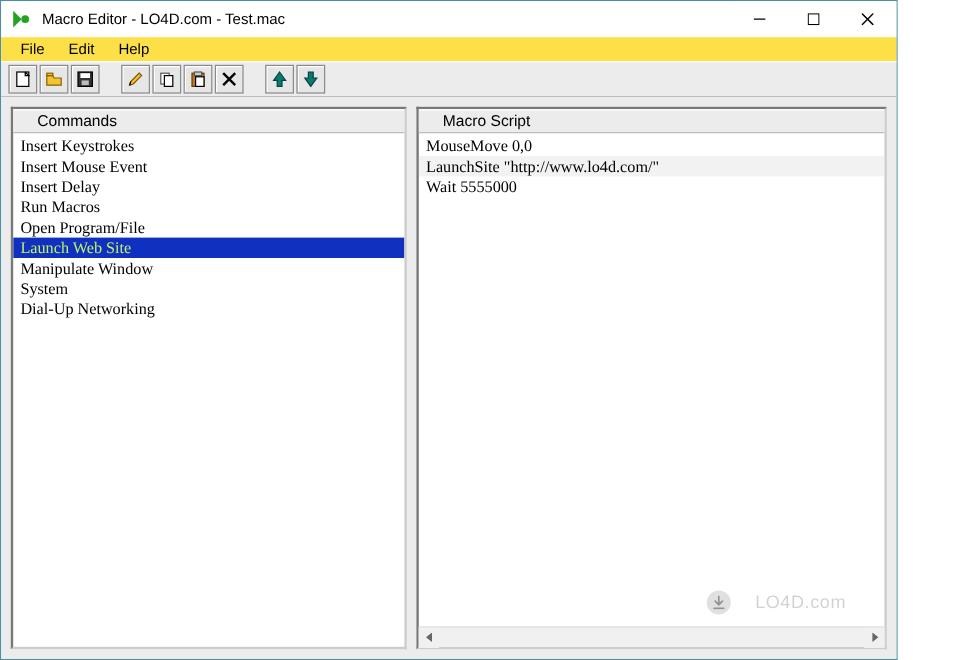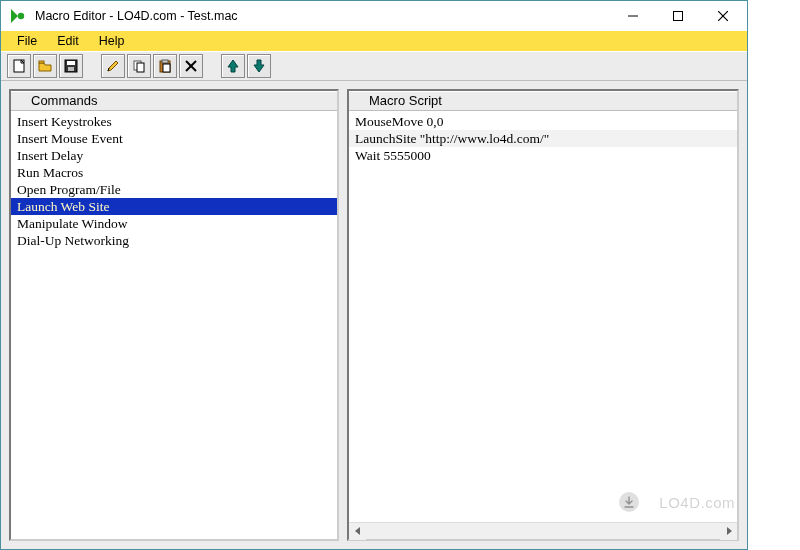--- a/index.html
+++ b/index.html
@@ -28,29 +28,29 @@
 
   
   .client { flex: 1; background: #ececec; display:flex; gap: 8px; padding: 8px; }
   .panel { border: 2px inset #ccc; background: #fff; display:flex; flex-direction:column; min-width: 0;}
   .panel.left { width: 330px; }
   .panel.right { flex: 1; }
   .panel-header { background: #ececec; border-bottom: 1px solid #bdbdbd; padding: 2px 20px; font-size: 13px; color:#000; box-shadow: inset 0 1px 0 #fff; }
   .panel-body { flex:1; overflow:auto; position:relative; }
   .listbox { list-style:none; margin:0; padding: 2px 0; font-size: 13.5px; line-height: 17px; font-family: Liberation Serif, serif;}
   .listbox li { padding: 0 6px; white-space: nowrap; }
-  .listbox li.selected { background: #1030c0; color: #fef9c3; }
+  .listbox li.selected { background: #1030c0; color: #bef264; }
   .listbox li.highlight { background: #f2f2f2; }
 
   
   .hscroll { height: 17px; background:#f0f0f0; border-top:1px solid #ddd; display:flex; align-items:center; justify-content:space-between; }
   .hscroll .arrow { width: 17px; height: 17px; display:flex; align-items:center; justify-content:center; background:#f0f0f0; }
 
   
-  .watermark { position: absolute; right: 2px; bottom: 10px; font-size: 15px; color: rgba(0,0,0,0.18); letter-spacing: 0.5px; pointer-events:none; display:flex; align-items:center; gap:20px;}
+  .watermark { position: absolute; right: 32px; bottom: 10px; font-size: 15px; color: rgba(0,0,0,0.18); letter-spacing: 0.5px; pointer-events:none; display:flex; align-items:center; gap:20px;}
   .watermark .wm-circle { width:20px; height:20px; border-radius:50%; background: rgba(0,0,0,0.12); display:flex; align-items:center; justify-content:center; }
 </style>
 </head>
 <body>
 
 <div class="window">
 
   <div class="titlebar">
     <span class="app-icon">
       <svg width="16" height="16" viewBox="0 0 16 16">
@@ -150,20 +150,21 @@
       <div class="panel-header">Commands</div>
       <div class="panel-body">
         <ul class="listbox" id="commands-list">
             <li>Insert Keystrokes</li>
             <li>Insert Mouse Event</li>
             <li>Insert Delay</li>
             <li>Run Macros</li>
             <li>Open Program/File</li>
             <li class="selected">Launch Web Site</li>
             <li>Manipulate Window</li>
+            <li>System</li>
             <li>Dial-Up Networking</li>
           </ul>
       </div>
     </div>
 
     <div class="panel right">
       <div class="panel-header">Macro Script</div>
       <div class="panel-body" style="position:relative;">
         <ul class="listbox" id="script-list">
             <li>MouseMove 0,0</li>

